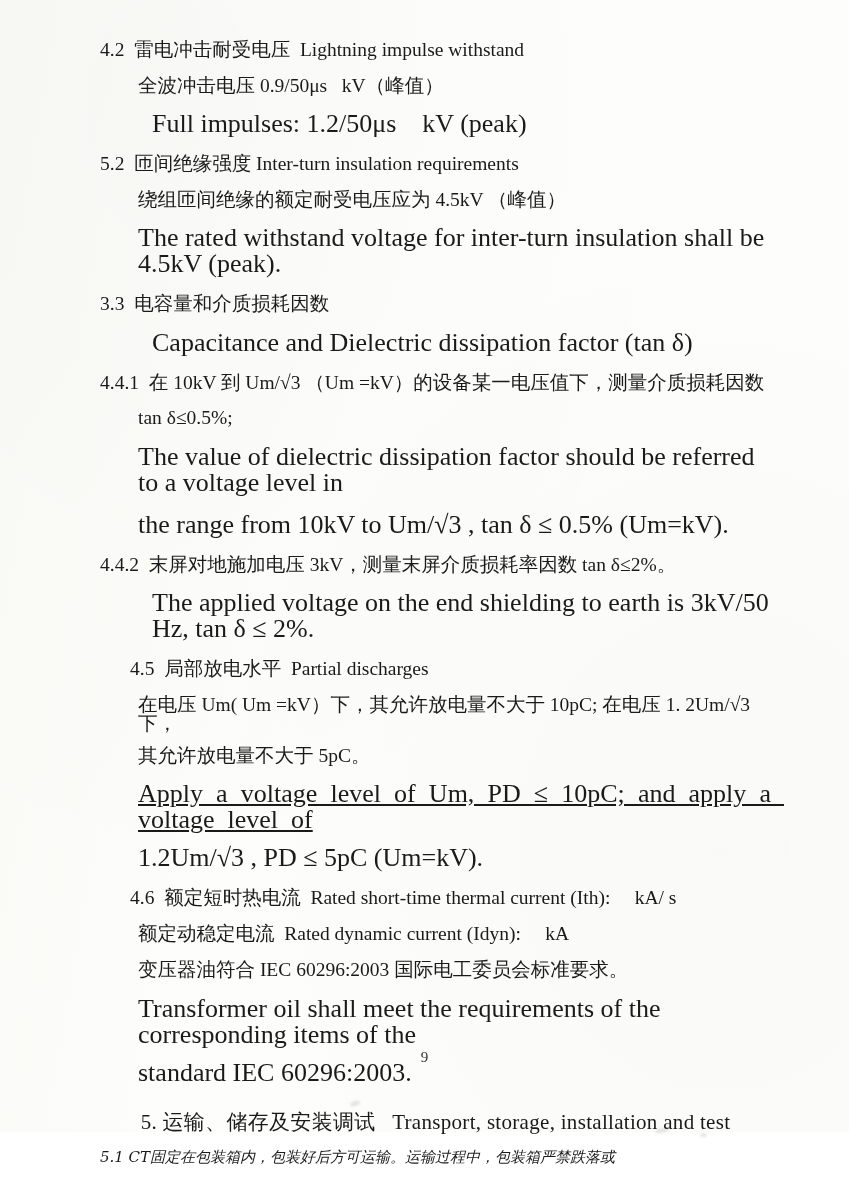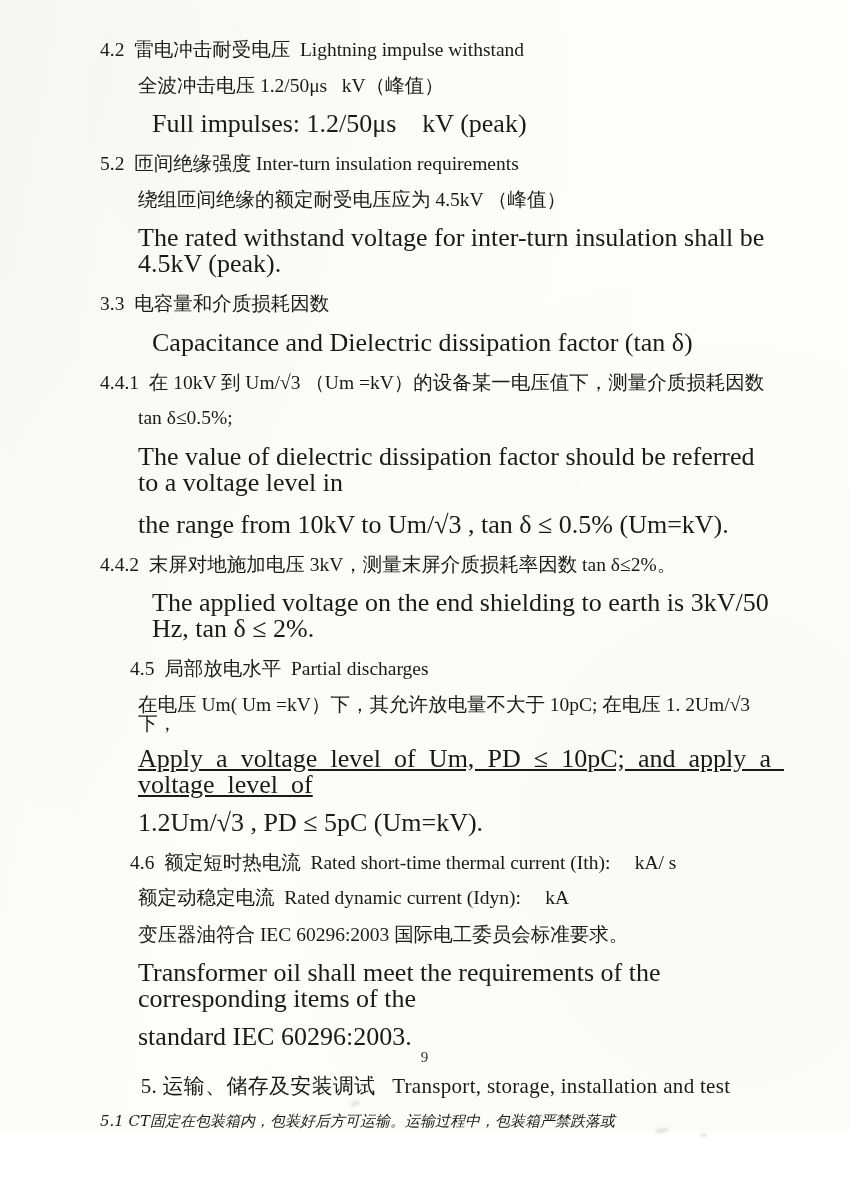--- a/index.html
+++ b/index.html
@@ -104,21 +104,21 @@
 <div class="page">
 
   <div class="smudge s1"></div>
   <div class="smudge s2"></div>
   <div class="smudge s3"></div>
 
   <div class="body-wrap">
 
     <div class="blk">
       <p class="line mix row">4.2  雷电冲击耐受电压  Lightning impulse withstand</p>
-      <p class="line mix row indent1">全波冲击电压 1.2/50μs   kV（峰值）</p>
+      <p class="line mix row indent1">全波冲击电压 0.9/50μs   kV（峰值）</p>
       <p class="line en row indent2">Full impulses: 1.2/50μs    kV (peak)</p>
     </div>
 
     <div class="blk">
       <p class="line mix row">5.2  匝间绝缘强度 Inter-turn insulation requirements</p>
       <p class="line mix row indent1">绕组匝间绝缘的额定耐受电压应为 4.5kV （峰值）</p>
       <p class="line en row indent1">The rated withstand voltage for inter-turn insulation shall be 4.5kV (peak).</p>
     </div>
 
     <div class="blk">
@@ -134,20 +134,21 @@
     </div>
 
     <div class="blk">
       <p class="line mix row">4.4.2  末屏对地施加电压 3kV，测量末屏介质损耗率因数 tan δ≤2%。</p>
       <p class="line en row indent2">The applied voltage on the end shielding to earth is 3kV/50 Hz, tan δ ≤ 2%.</p>
     </div>
 
     <div class="blk">
       <p class="line mix row indent-h">4.5  局部放电水平  Partial discharges</p>
       <p class="line mix tight indent1">在电压 Um( Um =kV）下，其允许放电量不大于 10pC; 在电压 1. 2Um/√3 下，</p>
+      <p class="line mix row indent1">其允许放电量不大于 5pC。</p>
       <p class="line en tight indent1 justify">Apply  a  voltage  level  of  Um,  PD  ≤  10pC;  and  apply  a  voltage  level  of</p>
       <p class="line en row indent1">1.2Um/√3 , PD ≤ 5pC (Um=kV).</p>
     </div>
 
     <div class="blk">
       <p class="line mix row indent-h">4.6  额定短时热电流  Rated short-time thermal current (Ith):     kA/ s</p>
       <p class="line mix row indent1">额定动稳定电流  Rated dynamic current (Idyn):     kA</p>
     </div>
 
     <div class="blk">

